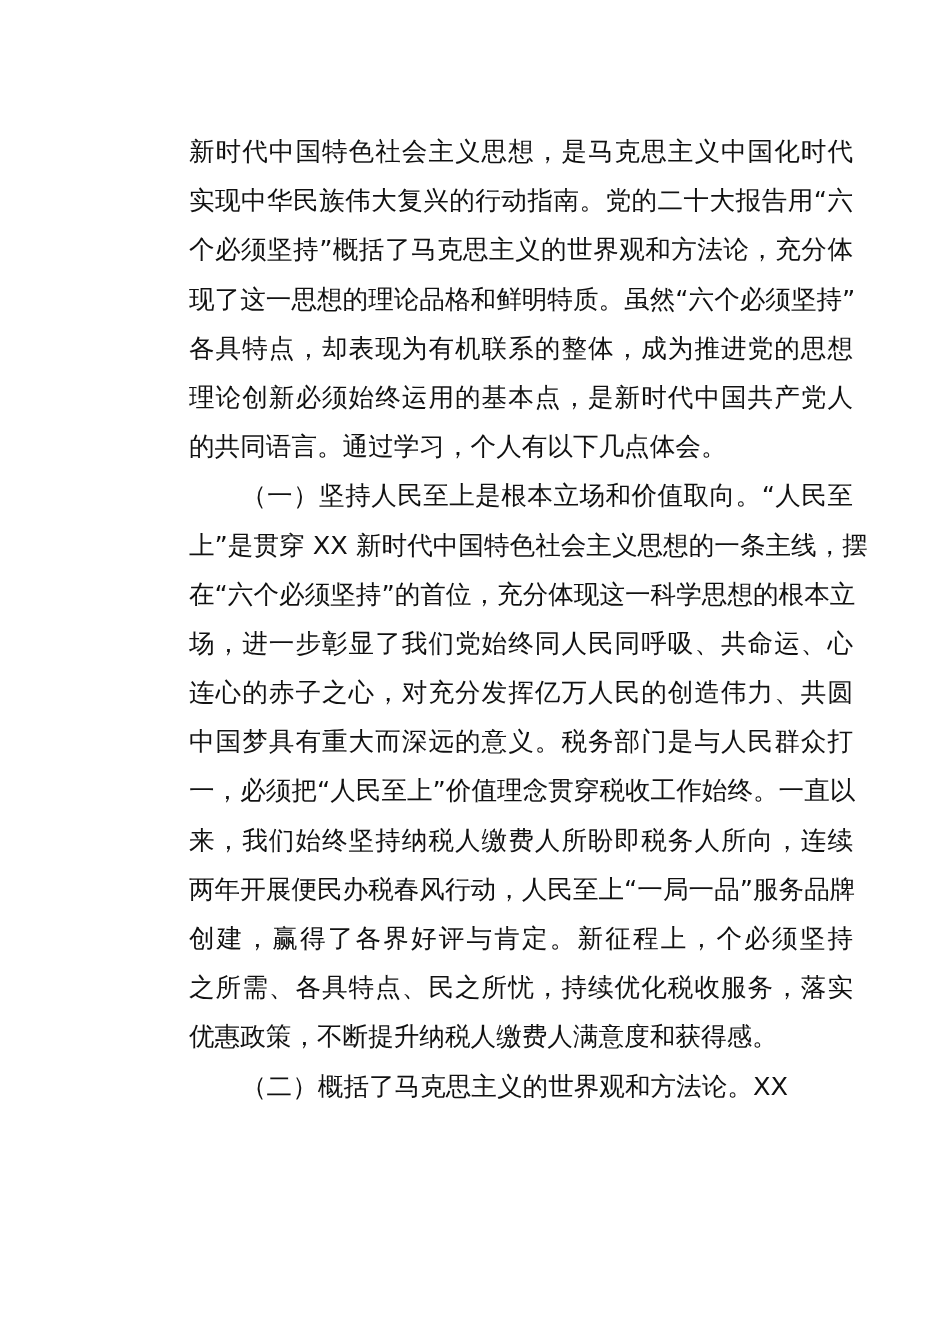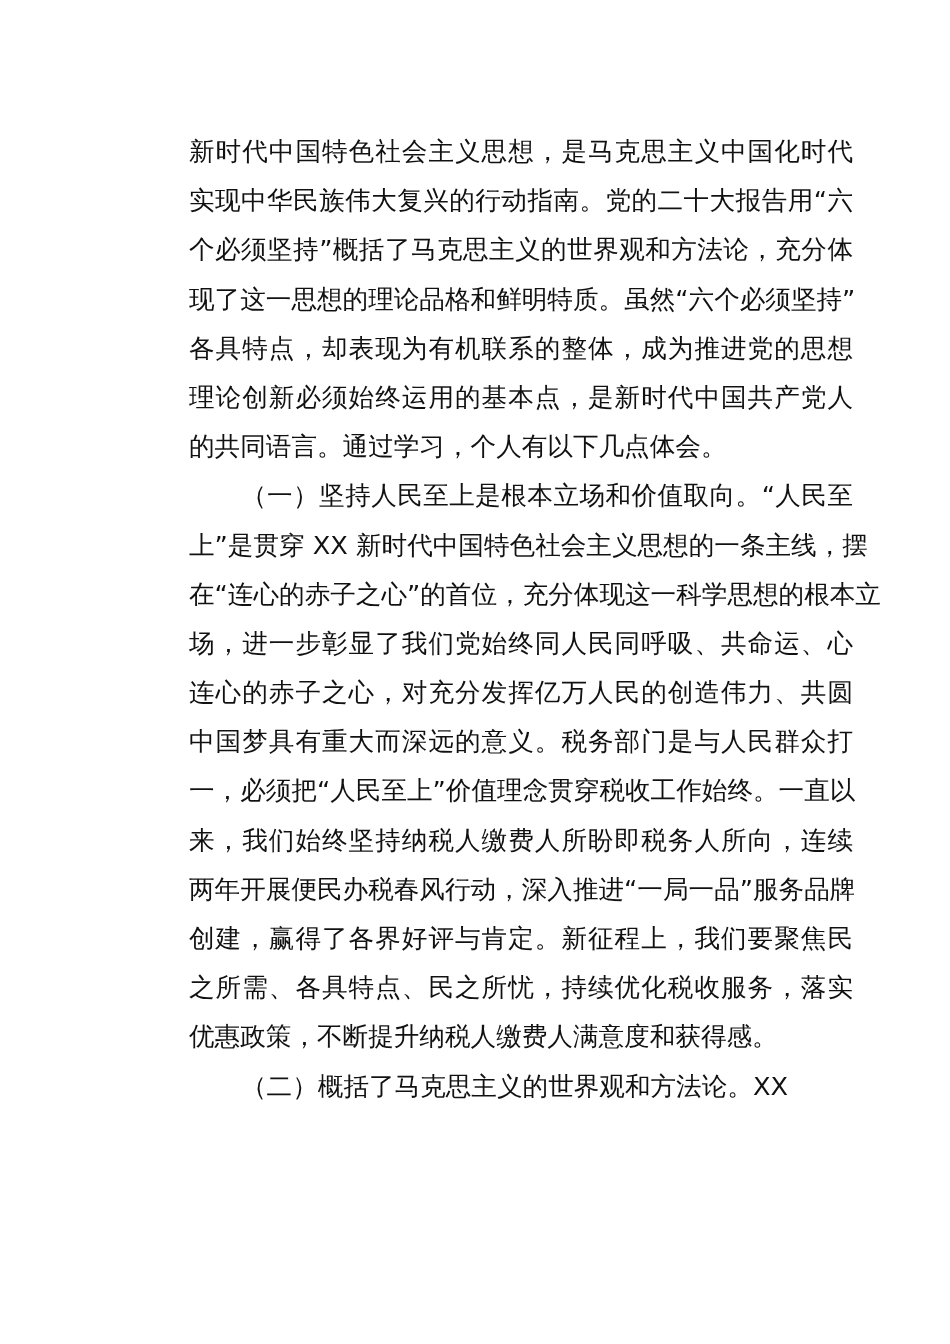--- a/index.html
+++ b/index.html
@@ -31,28 +31,28 @@
       <div class="line">个必须坚持”概括了马克思主义的世界观和方法论，充分体</div>
       <div class="line">现了这一思想的理论品格和鲜明特质。虽然“六个必须坚持”</div>
       <div class="line">各具特点，却表现为有机联系的整体，成为推进党的思想</div>
       <div class="line">理论创新必须始终运用的基本点，是新时代中国共产党人</div>
       <div class="line last">的共同语言。通过学习，个人有以下几点体会。</div>
     </div>
 
     <div>
       <div class="line indent">（一）坚持人民至上是根本立场和价值取向。“人民至</div>
       <div class="line">上”是贯穿 XX 新时代中国特色社会主义思想的一条主线，摆</div>
-      <div class="line">在“连心的赤子之心”的首位，充分体现这一科学思想的根本立</div>
+      <div class="line">在“六个必须坚持”的首位，充分体现这一科学思想的根本立</div>
       <div class="line">场，进一步彰显了我们党始终同人民同呼吸、共命运、心</div>
       <div class="line">连心的赤子之心，对充分发挥亿万人民的创造伟力、共圆</div>
       <div class="line">中国梦具有重大而深远的意义。税务部门是与人民群众打</div>
       <div class="line">一，必须把“人民至上”价值理念贯穿税收工作始终。一直以</div>
       <div class="line">来，我们始终坚持纳税人缴费人所盼即税务人所向，连续</div>
-      <div class="line">两年开展便民办税春风行动，深入推进“一局一品”服务品牌</div>
-      <div class="line">创建，赢得了各界好评与肯定。新征程上，我们要聚焦民</div>
+      <div class="line">两年开展便民办税春风行动，人民至上“一局一品”服务品牌</div>
+      <div class="line">创建，赢得了各界好评与肯定。新征程上，个必须坚持</div>
       <div class="line">之所需、各具特点、民之所忧，持续优化税收服务，落实</div>
       <div class="line last">优惠政策，不断提升纳税人缴费人满意度和获得感。</div>
     </div>
 
     <div>
       <div class="line indent last">（二）概括了马克思主义的世界观和方法论。XX</div>
     </div>
 
   </div>
 </div>

